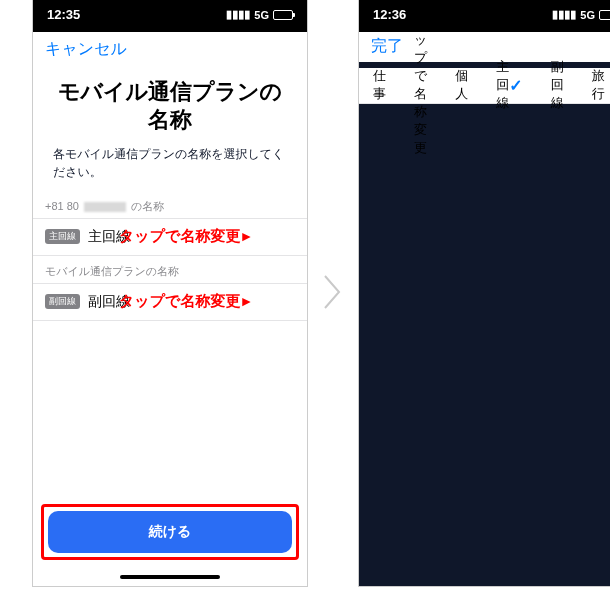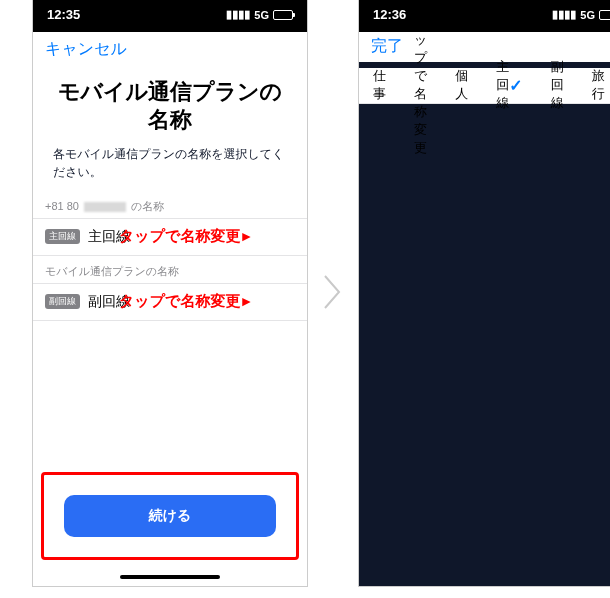--- a/index.html
+++ b/index.html
@@ -117,21 +117,21 @@
     pointer-events: none;
   }
   .annot-arrow { color: #ff0000; font-weight: 700; margin-left: 2px; }
   .continue-wrap {
     margin-top: auto;
     padding: 8px;
   }
   .continue-highlight {
     border: 3px solid #ff0000;
     border-radius: 4px;
-    padding: 20px;
+    padding: 4px;
   }
   .continue-btn {
     background: #2a6df4;
     color: #fff;
     font-size: 14px;
     font-weight: 600;
     text-align: center;
     padding: 12px 0;
     border-radius: 10px;
   }

